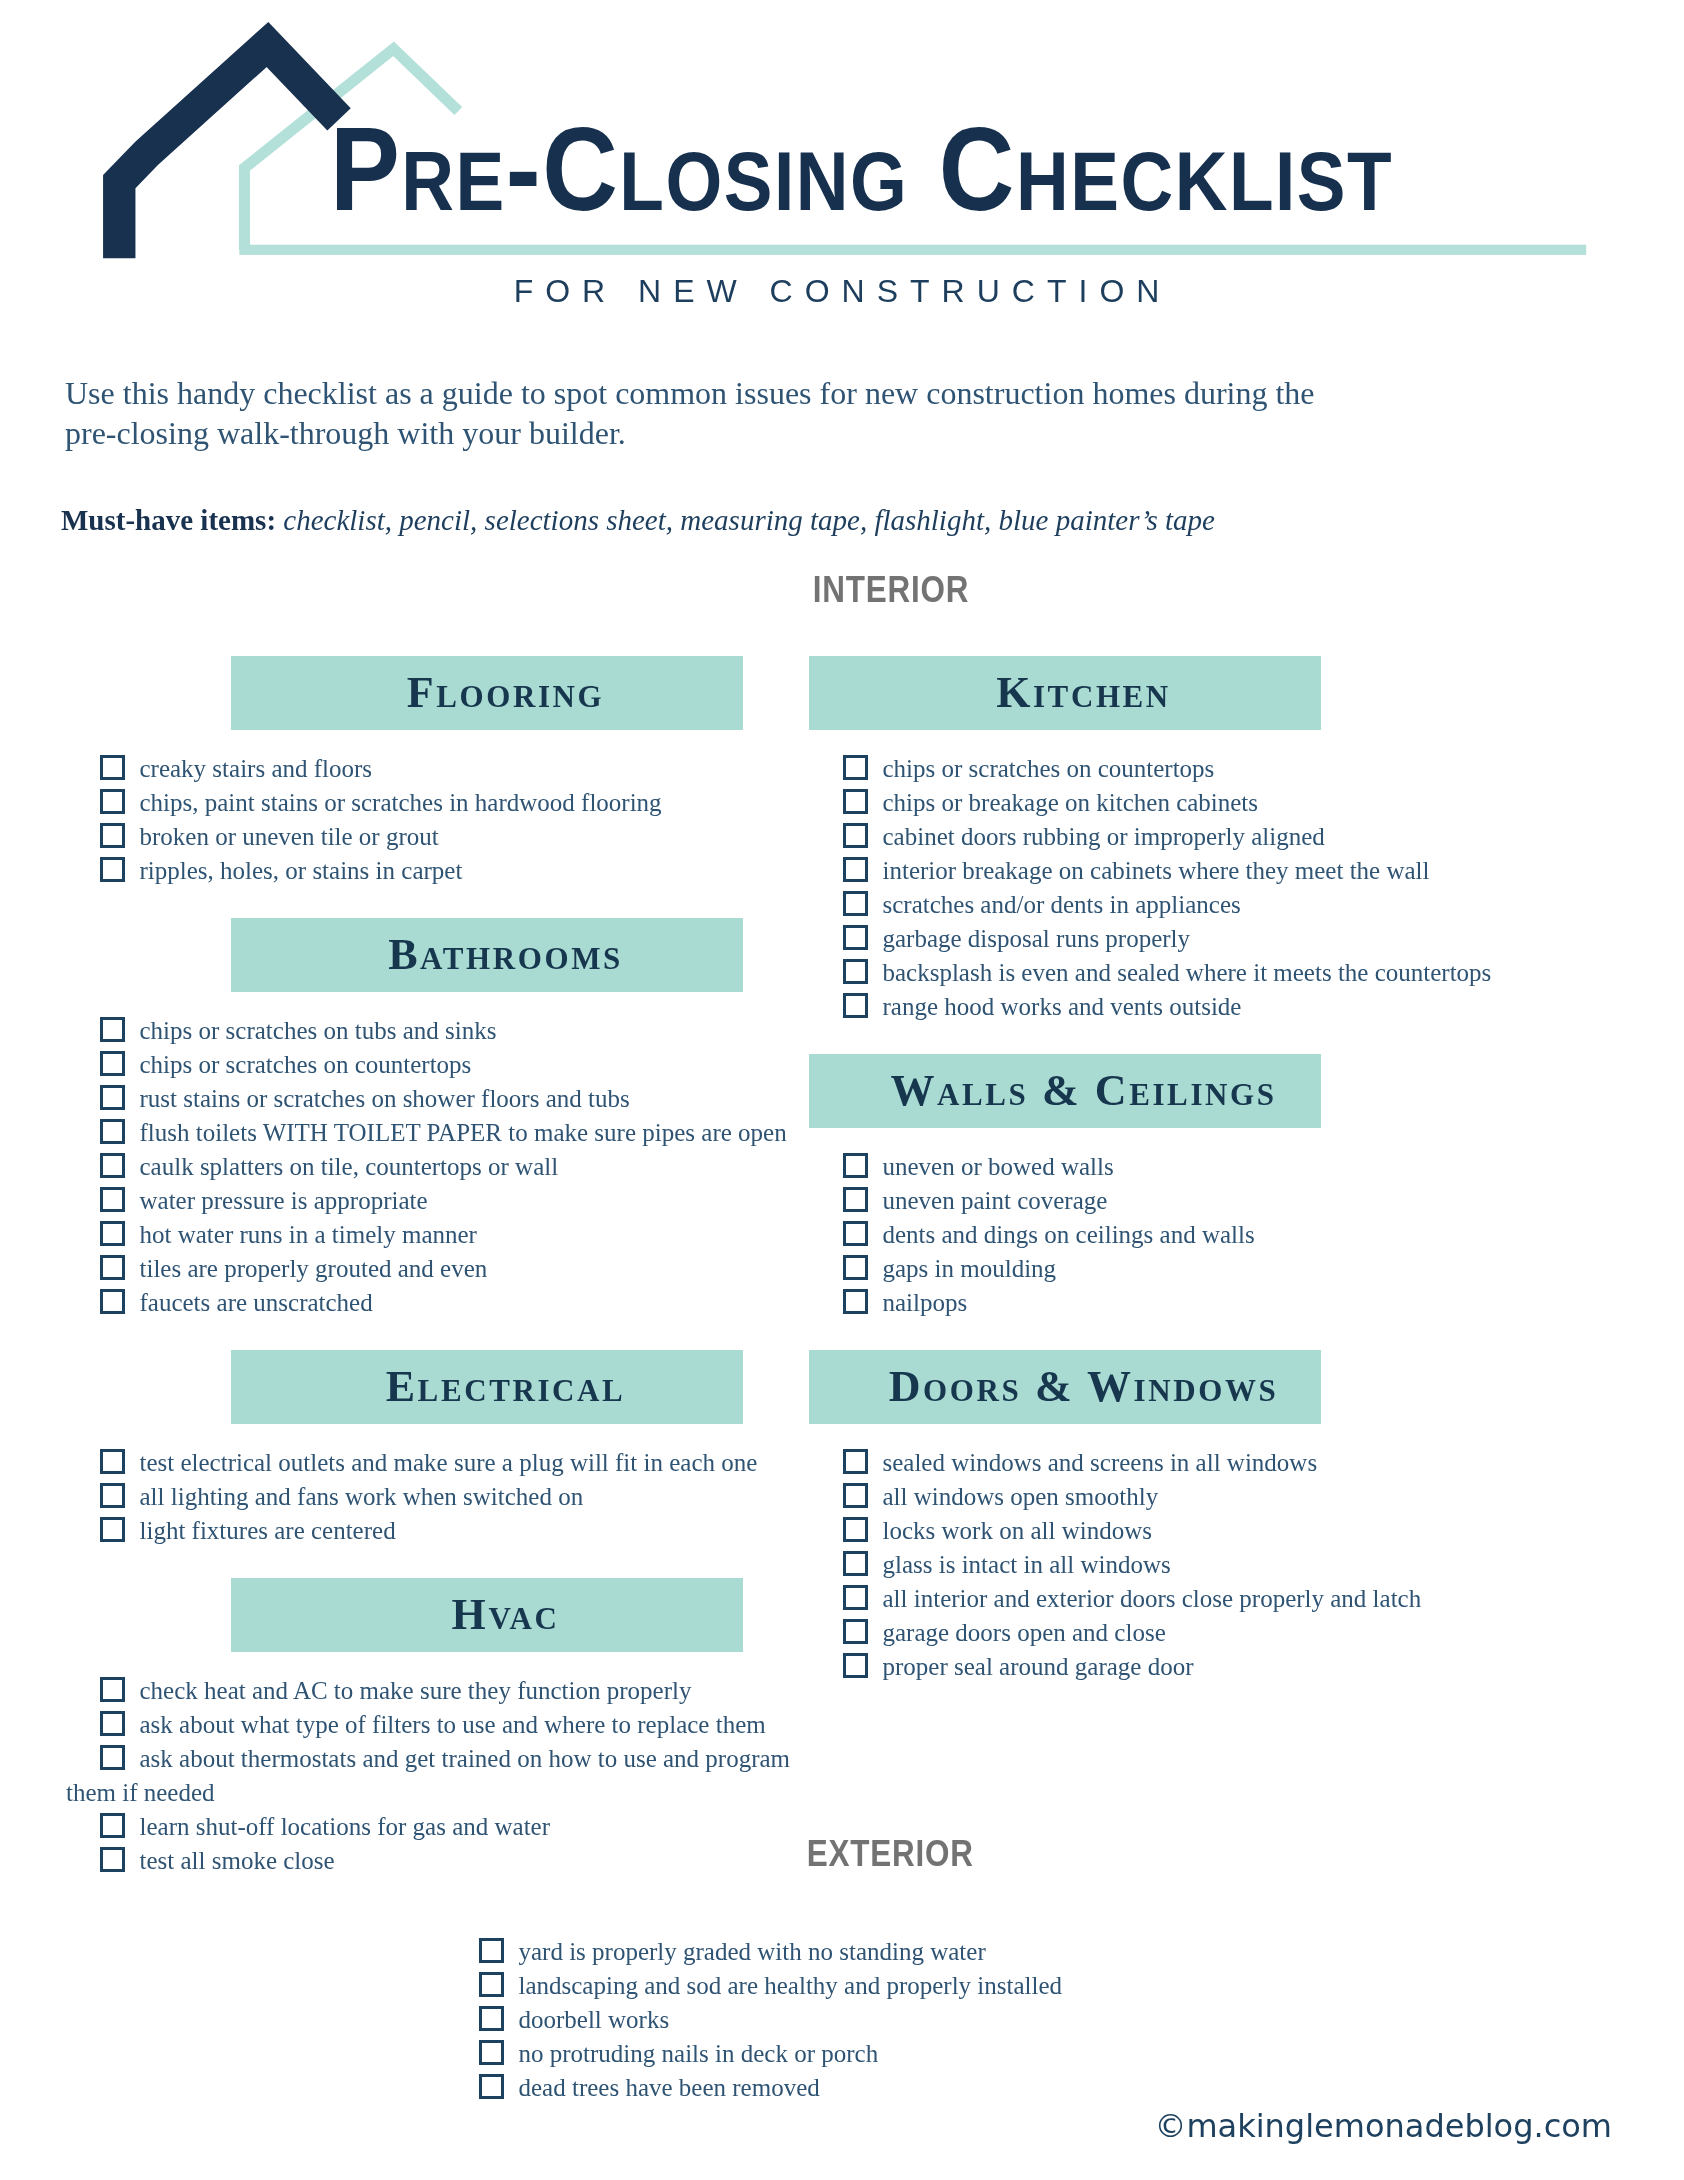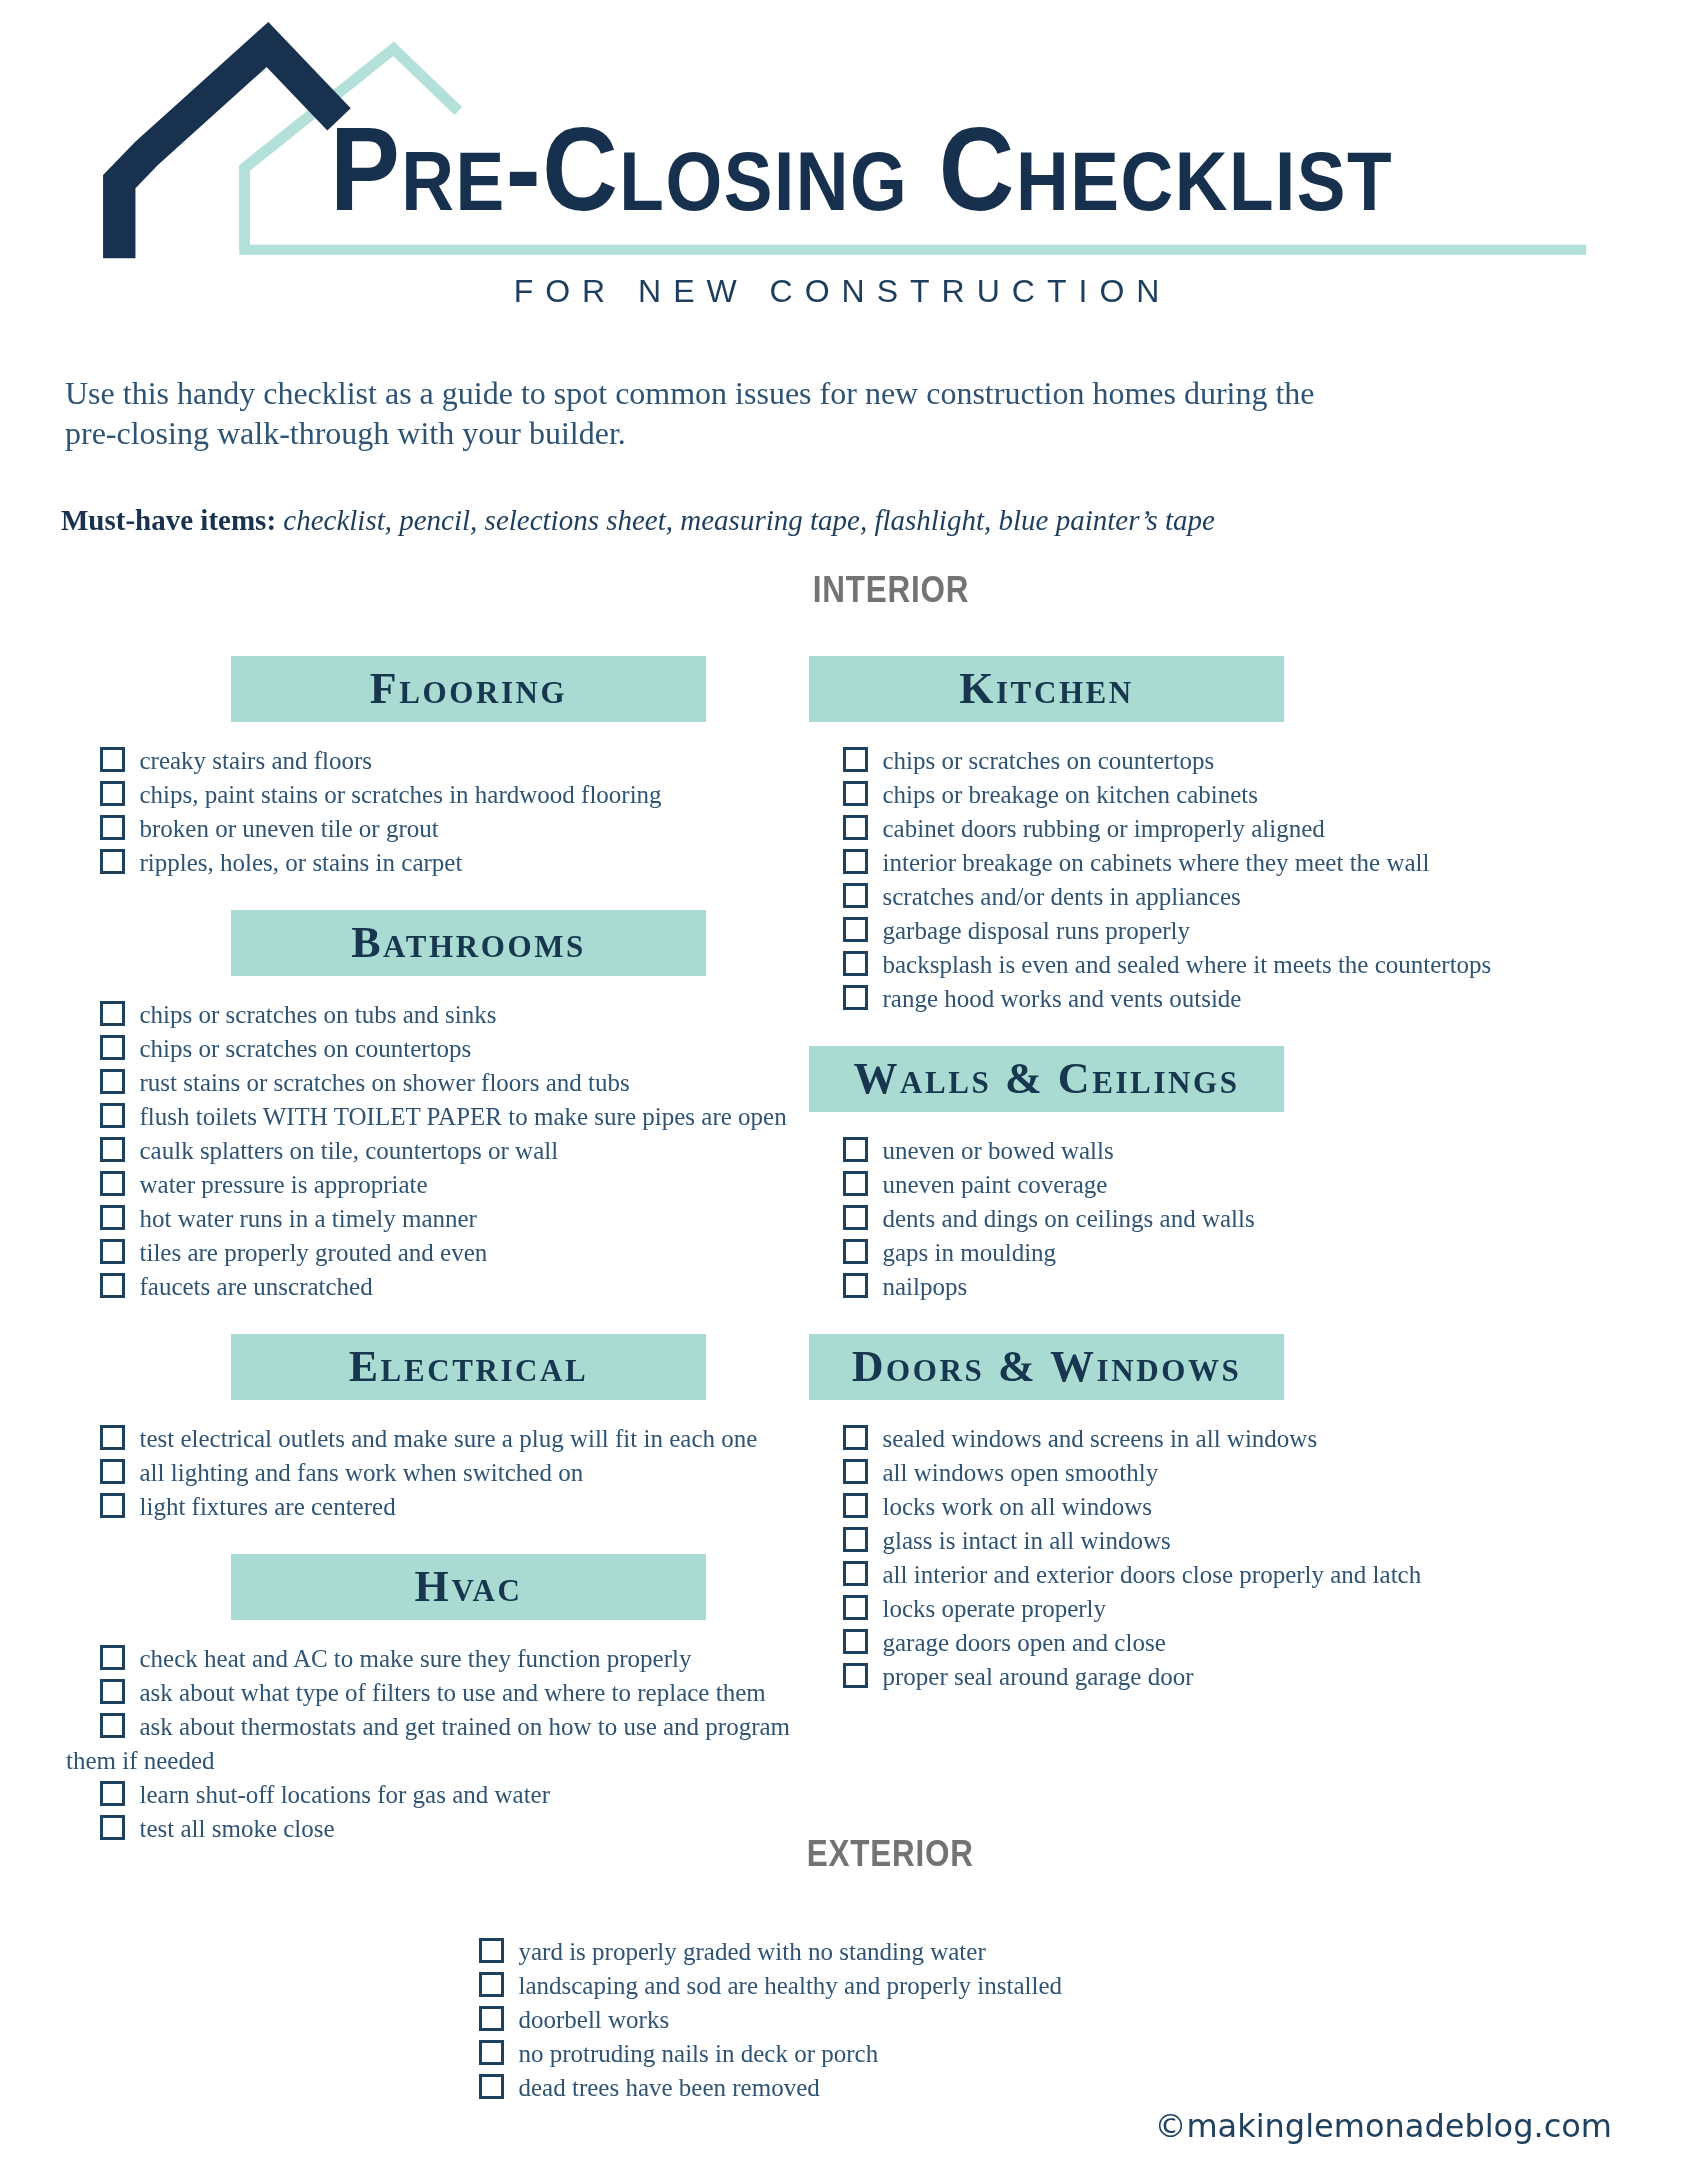--- a/index.html
+++ b/index.html
@@ -49,23 +49,23 @@
     font-family:"Liberation Sans",sans-serif;font-weight:bold;
     font-size:37px;color:#737373;letter-spacing:0.9px;margin-left:48px;
   }
   .big-heading>span{display:inline-block;transform:scaleX(0.85);}
   #interior-heading{top:569px;}
   #exterior-heading{top:1833px;}
   .col{position:absolute;top:656px;}
   .col-left{left:66px;width:816px;}
   .col-right{left:809px;width:808px;}
   .bar{
-    width:475px;height:66px;margin-top:30px;
+    width:475px;height:74px;margin-top:30px;
     background:var(--teal);
-    display:flex;align-items:center;justify-content:center;
+    display:flex;align-items:center;justify-content:center;padding-left:37px;
   }
   .col>.bar:first-child{margin-top:0;}
   .col-left .bar{margin-left:165px;}
   .col-right .bar{}
   .bar span{
     font-family:"Liberation Serif",serif;font-weight:bold;
     font-variant:small-caps;font-size:44px;letter-spacing:2.6px;
     color:#17374f;line-height:1;
   }
   .list{margin-top:22px;}
@@ -183,21 +183,20 @@
       </div>
       <div class="bar">
         <span>Doors &amp; Windows</span>
       </div>
       <div class="list">
         <div class="item"><span class="checkbox"></span><span>sealed windows and screens in all windows</span></div>
         <div class="item"><span class="checkbox"></span><span>all windows open smoothly</span></div>
         <div class="item"><span class="checkbox"></span><span>locks work on all windows</span></div>
         <div class="item"><span class="checkbox"></span><span>glass is intact in all windows</span></div>
         <div class="item"><span class="checkbox"></span><span>all interior and exterior doors close properly and latch</span></div>
-        <div class="item"><span class="checkbox"></span><span>locks operate properly</span></div>
         <div class="item"><span class="checkbox"></span><span>garage doors open and close</span></div>
         <div class="item"><span class="checkbox"></span><span>proper seal around garage door</span></div>
       </div>
     </div>
 
   <div class="big-heading" id="exterior-heading"><span>EXTERIOR</span></div>
 
   <div class="exterior-list list" id="exterior-list">
       <div class="item"><span class="checkbox"></span><span>yard is properly graded with no standing water</span></div>
       <div class="item"><span class="checkbox"></span><span>landscaping and sod are healthy and properly installed</span></div>

